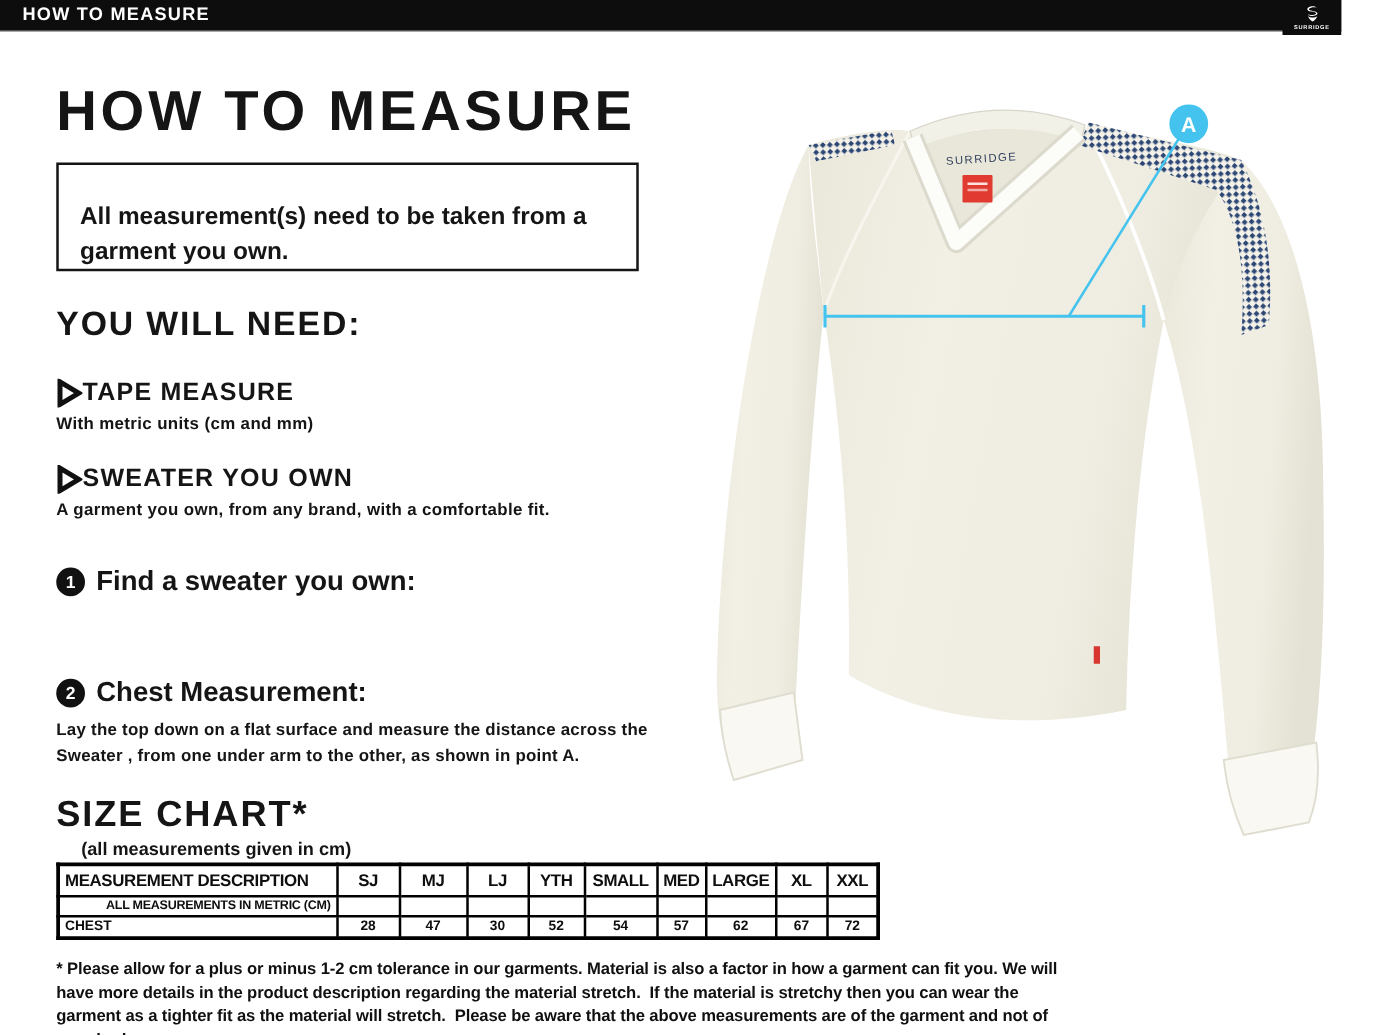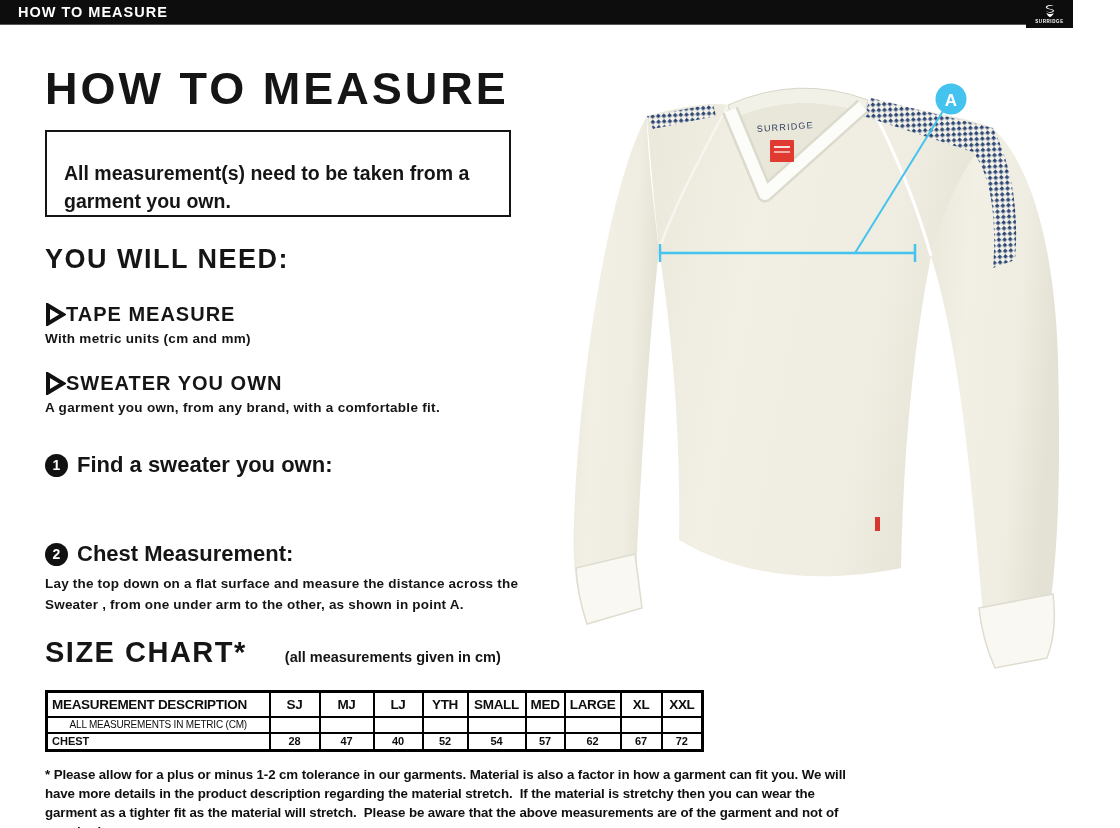--- a/index.html
+++ b/index.html
@@ -54,34 +54,34 @@
   .step-item.s1 { top:541px; }
   .step-head { display:flex; align-items:center; gap:9px; }
   .step-badge {
     width:23px; height:23px; border-radius:50%; background:#111; color:#fff;
     font-size:14px; font-weight:bold; display:flex; align-items:center; justify-content:center;
     flex:0 0 auto;
   }
   .step-title { font-size:22px; font-weight:bold; color:#151515; }
   .step-desc { font-size:13.5px; font-weight:bold; letter-spacing:0.2px; line-height:1.55; margin-top:7px; color:#151515; }
   
-  .chart-heading-row { position:absolute; left:45px; top:636px; display:flex; align-items:baseline; gap:18px; }
+  .chart-heading-row { position:absolute; left:45px; top:636px; display:flex; align-items:baseline; gap:3px;flex-direction:column; }
   .chart-heading { font-size:29px; font-weight:bold; letter-spacing:1.5px; color:#151515; }
   .chart-subheading { font-size:14.5px; font-weight:bold; color:#151515;padding-left:20px; }
   table.size-table {
     position:absolute; left:45px; top:690px; border-collapse:collapse;
     border:3px solid #000; table-layout:fixed;
   }
   .size-table th, .size-table td {
     border:2px solid #000; padding:0 4px; color:#0e0e0e;
     font-family:"Liberation Sans", sans-serif; overflow:hidden; white-space:nowrap;margin-top:29px;
   }
   .size-table thead th { height:25px; font-size:13.5px; font-weight:bold; letter-spacing:-0.3px; text-align:center; }
   .size-table thead th:first-child { text-align:left; }
-  .size-table tr.metric-row td { height:16px; font-size:10px; font-weight:normal; letter-spacing:-0.2px; text-align:center; }
+  .size-table tr.metric-row td { height:16px; font-size:10px; font-weight:bold; letter-spacing:-0.2px; text-align:right; }
   .size-table tr.data-row td { height:18px; font-size:11px; font-weight:bold; text-align:center; }
   .size-table tr.data-row td:first-child { text-align:left; }
   
   .footnote {
     position:absolute; left:45px; top:766px; width:824px;
     font-size:13.3px; font-weight:bold; letter-spacing:-0.1px; line-height:1.42;
     color:#101010; white-space:pre-wrap;
   }
   
   .sweater-wrap { position:absolute; left:563px; top:28px; width:557px; height:735px; }
@@ -194,21 +194,21 @@
         <td></td>
         <td></td>
         <td></td>
         <td></td>
         <td></td>
       </tr>
       <tr class="data-row">
         <td>CHEST</td>
         <td>28</td>
         <td>47</td>
-        <td>40</td>
+        <td>30</td>
         <td>52</td>
         <td>54</td>
         <td>57</td>
         <td>62</td>
         <td>67</td>
         <td>72</td>
       </tr>
     </tbody>
   </table>
 

